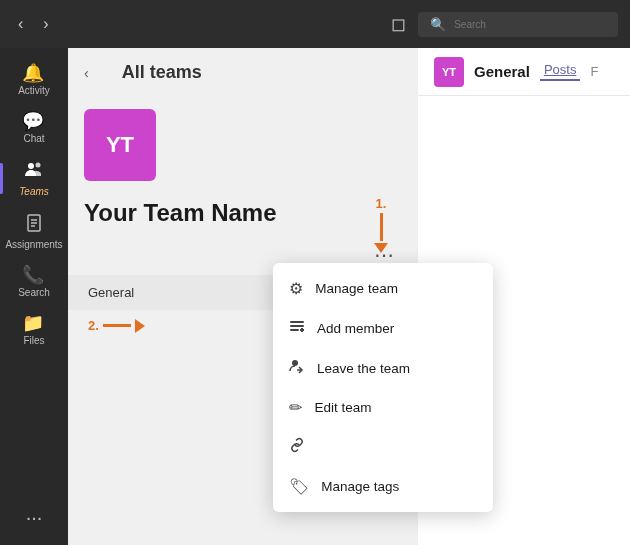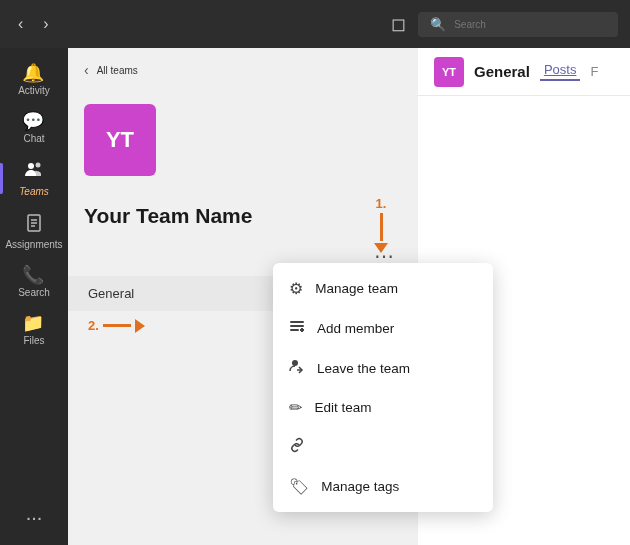--- a/index.html
+++ b/index.html
@@ -130,43 +130,43 @@
     
     .teams-header {
       display: flex;
       align-items: center;
       padding: 14px 16px 10px;
       gap: 8px;
       cursor: pointer;
       color: #333;
     }
     .back-arrow { font-size: 14px; color: #555; }
-    .teams-header-label { font-size: 10px; font-weight: 400; }
+    .teams-header-label { font-size: 18px; font-weight: 700; margin-left: 25px; }
 
     
     .team-card {
       padding: 16px 16px 8px;
     }
     .team-avatar {
       width: 72px;
       height: 72px;
       background: #cc44cc;
       border-radius: 6px;
       display: flex;
       align-items: center;
       justify-content: center;
       color: white;
       font-size: 22px;
       font-weight: 600;
     }
     .team-name {
-      font-size: 21px;
+      font-size: 24px;
       font-weight: 700;
       color: #1a1a1a;
-      margin-top: 28px;
+      margin-top: 18px;
       margin-bottom: 4px;
     }
 
     
     .team-more-area {
       display: flex;
       align-items: center;
       justify-content: flex-end;
       padding: 0 16px 4px;
       position: relative;

